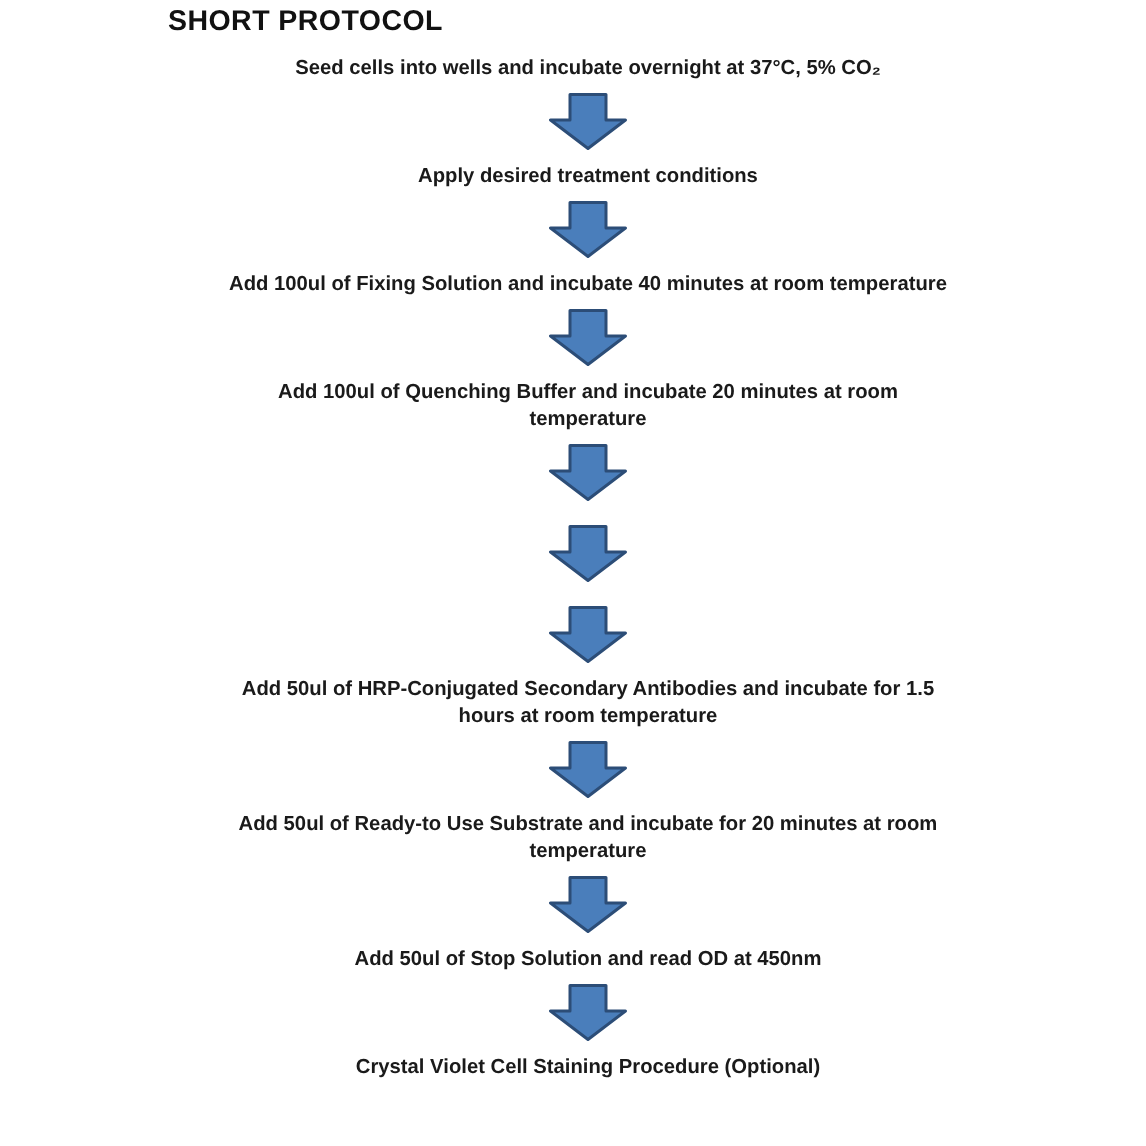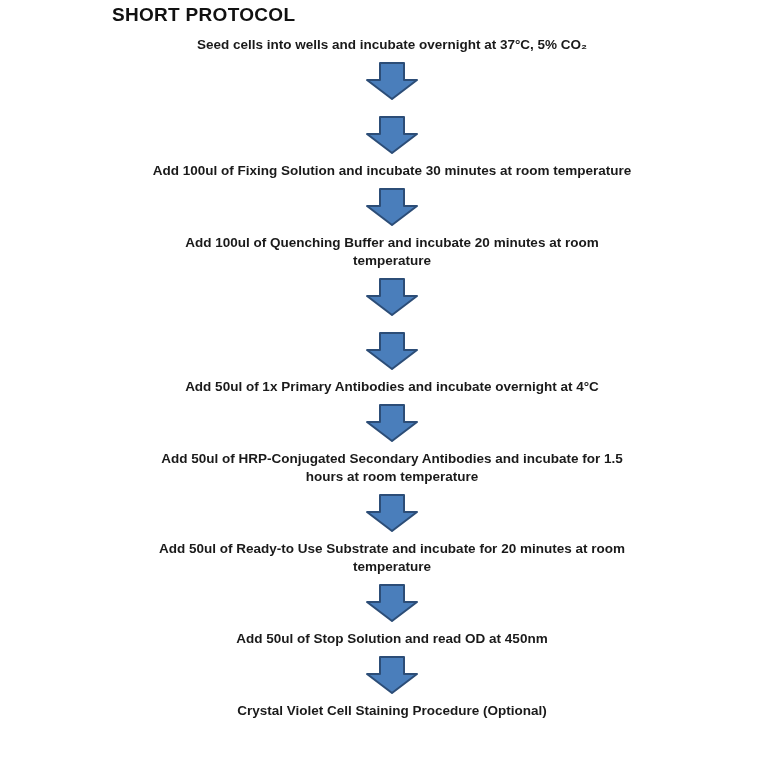--- a/index.html
+++ b/index.html
@@ -60,44 +60,44 @@
   <h1 class="title">SHORT PROTOCOL</h1>
 
   <div class="flow">
 
     <div class="step">Seed cells into wells and incubate overnight at 37°C, 5% CO₂</div>
 
     <svg class="arrow" width="52" height="38" viewBox="0 0 52 38" aria-hidden="true">
         <polygon points="14,1 38,1 38,18 51,18 26,37 1,18 14,18"></polygon>
       </svg>
 
+    <div class="step">Apply desired treatment conditions</div>
 
     <svg class="arrow" width="52" height="38" viewBox="0 0 52 38" aria-hidden="true">
         <polygon points="14,1 38,1 38,18 51,18 26,37 1,18 14,18"></polygon>
       </svg>
 
-    <div class="step">Add 100ul of Fixing Solution and incubate 30 minutes at room temperature</div>
+    <div class="step">Add 100ul of Fixing Solution and incubate 40 minutes at room temperature</div>
 
     <svg class="arrow" width="52" height="38" viewBox="0 0 52 38" aria-hidden="true">
         <polygon points="14,1 38,1 38,18 51,18 26,37 1,18 14,18"></polygon>
       </svg>
 
     <div class="step">Add 100ul of Quenching Buffer and incubate 20 minutes at room
 temperature</div>
 
     <svg class="arrow" width="52" height="38" viewBox="0 0 52 38" aria-hidden="true">
         <polygon points="14,1 38,1 38,18 51,18 26,37 1,18 14,18"></polygon>
       </svg>
 
 
     <svg class="arrow" width="52" height="38" viewBox="0 0 52 38" aria-hidden="true">
         <polygon points="14,1 38,1 38,18 51,18 26,37 1,18 14,18"></polygon>
       </svg>
 
-    <div class="step">Add 50ul of 1x Primary Antibodies and incubate overnight at 4°C</div>
 
     <svg class="arrow" width="52" height="38" viewBox="0 0 52 38" aria-hidden="true">
         <polygon points="14,1 38,1 38,18 51,18 26,37 1,18 14,18"></polygon>
       </svg>
 
     <div class="step">Add 50ul of HRP-Conjugated Secondary Antibodies and incubate for 1.5
 hours at room temperature</div>
 
     <svg class="arrow" width="52" height="38" viewBox="0 0 52 38" aria-hidden="true">
         <polygon points="14,1 38,1 38,18 51,18 26,37 1,18 14,18"></polygon>

